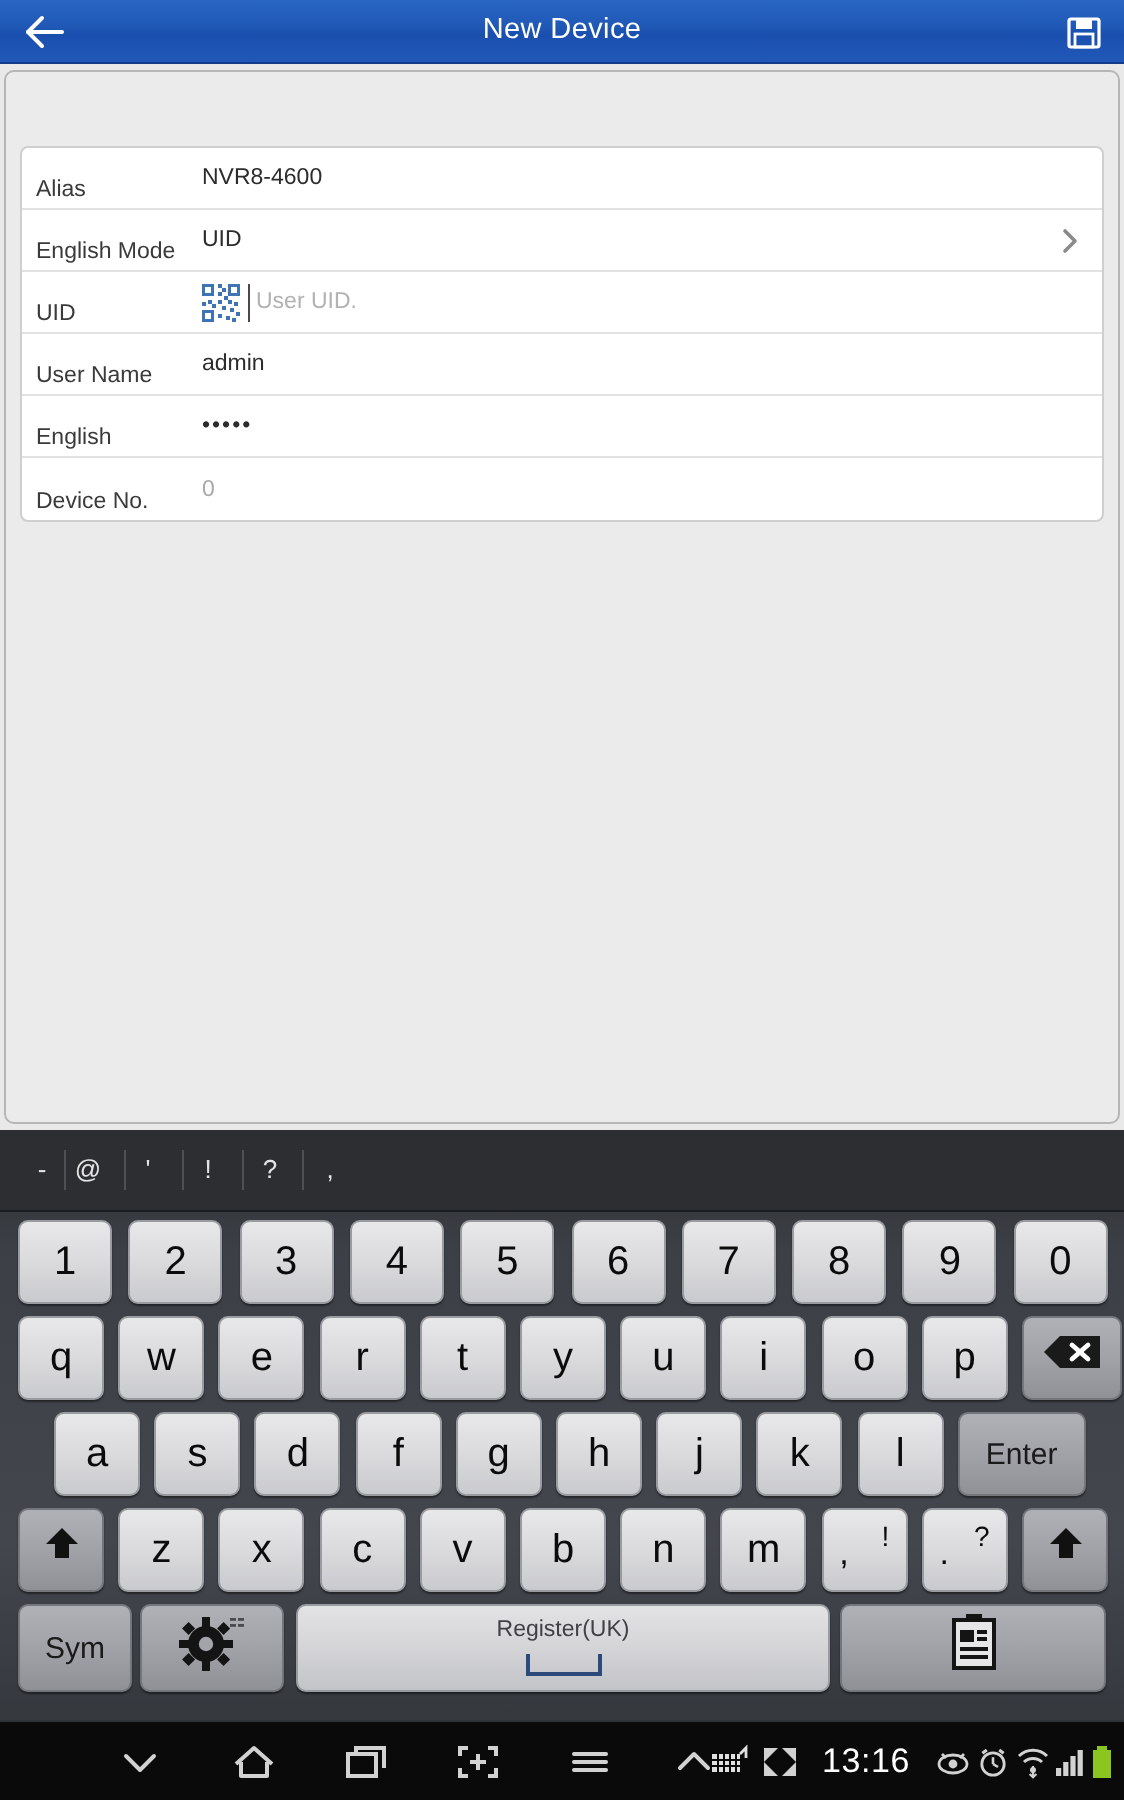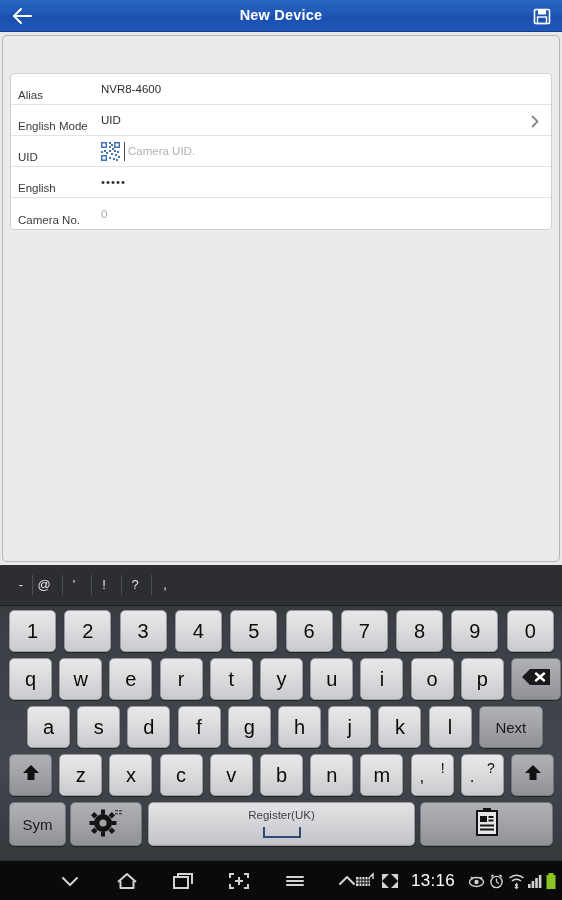--- a/index.html
+++ b/index.html
@@ -30,21 +30,21 @@
     border-bottom: 1px solid #123d8c;
     box-sizing: border-box;
   }
   .titlebar .title {
     position: absolute;
     left: 0; right: 0; top: 0;
     line-height: 31px;
     text-align: center;
     color: #ffffff;
     font-size: 14.5px;
-    font-weight: bold;
+    font-weight: normal;
     letter-spacing: 0.2px;
   }
   .back-arrow {
     position: absolute;
     left: 10px; top: 5px;
     width: 26px; height: 22px;
     cursor: pointer;
   }
   .save-icon {
     position: absolute;
@@ -333,31 +333,35 @@
                 <rect x="6" y="11" width="2" height="2"></rect>
             </g>
             <g fill="#ffffff">
               <rect x="2.5" y="2.5" width="3" height="3"></rect>
                 <rect x="15.5" y="2.5" width="3" height="3"></rect>
               <rect x="2.5" y="15.5" width="3" height="3"></rect>
             </g>
           </svg>
         </span>
         <span class="uid-caret"></span>
-        <span class="uid-placeholder">Camera UID.</span>
-      </div>
-
+        <span class="uid-placeholder">User UID.</span>
+      </div>
+
+      <div class="row">
+        <span class="label">User Name</span>
+        <span class="value">admin</span>
+      </div>
 
       <div class="row">
         <span class="label">English</span>
         <span class="dots">•••••</span>
       </div>
 
       <div class="row">
-        <span class="label">Camera No.</span>
+        <span class="label">Device No.</span>
         <span class="value dim">0</span>
       </div>
 
     </div>
   </div>
 
   <div class="keyboard">
 
     <div class="suggestbar" id="suggestbar">
         <div class="sugg" style="left: 7px; width: 28px;">-</div>
@@ -468,21 +472,21 @@
         <div class="key" style="width: 43px; height: 42px; position: absolute; left: 328.2px;">
           <span>j</span>
         </div>
         <div class="key" style="width: 43px; height: 42px; position: absolute; left: 378.4px;">
           <span>k</span>
         </div>
         <div class="key" style="width: 43px; height: 42px; position: absolute; left: 428.6px;">
           <span>l</span>
         </div>
         <div class="key dark fn" style="width: 64px; height: 42px; position: absolute; left: 478.8px;">
-          <span>Next</span>
+          <span>Enter</span>
         </div>
       </div>
     <div class="krow" id="krow-bottom" style="top: 189px; position: absolute; height: 42px;">
         <div class="key dark" style="width: 43px; height: 42px; position: absolute; left: 9px;">
           <span><svg width="22" height="22" viewBox="0 0 22 22">
               <polygon points="11,3 19,11 14.5,11 14.5,18 7.5,18 7.5,11 3,11" fill="#111"></polygon>
             </svg></span>
         </div>
         <div class="key" style="width: 43px; height: 42px; position: absolute; left: 59.2px;">
           <span>z</span>

